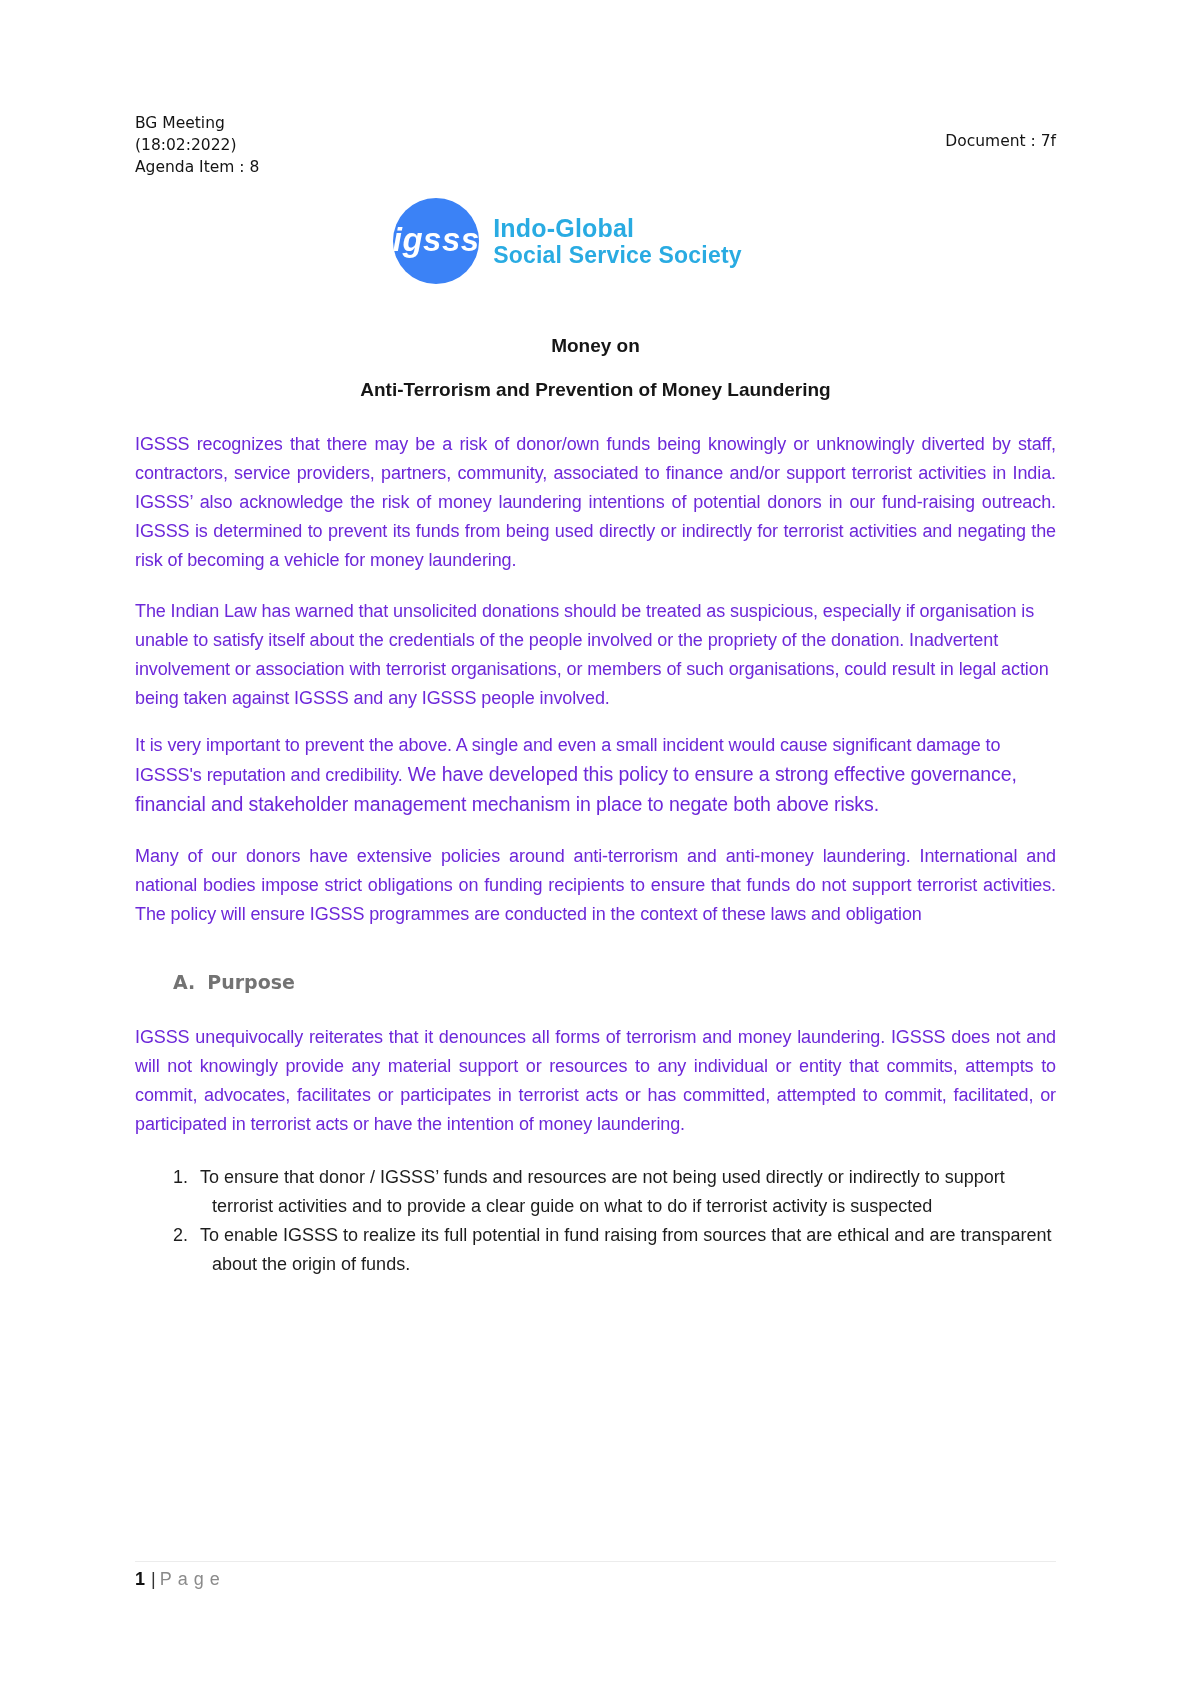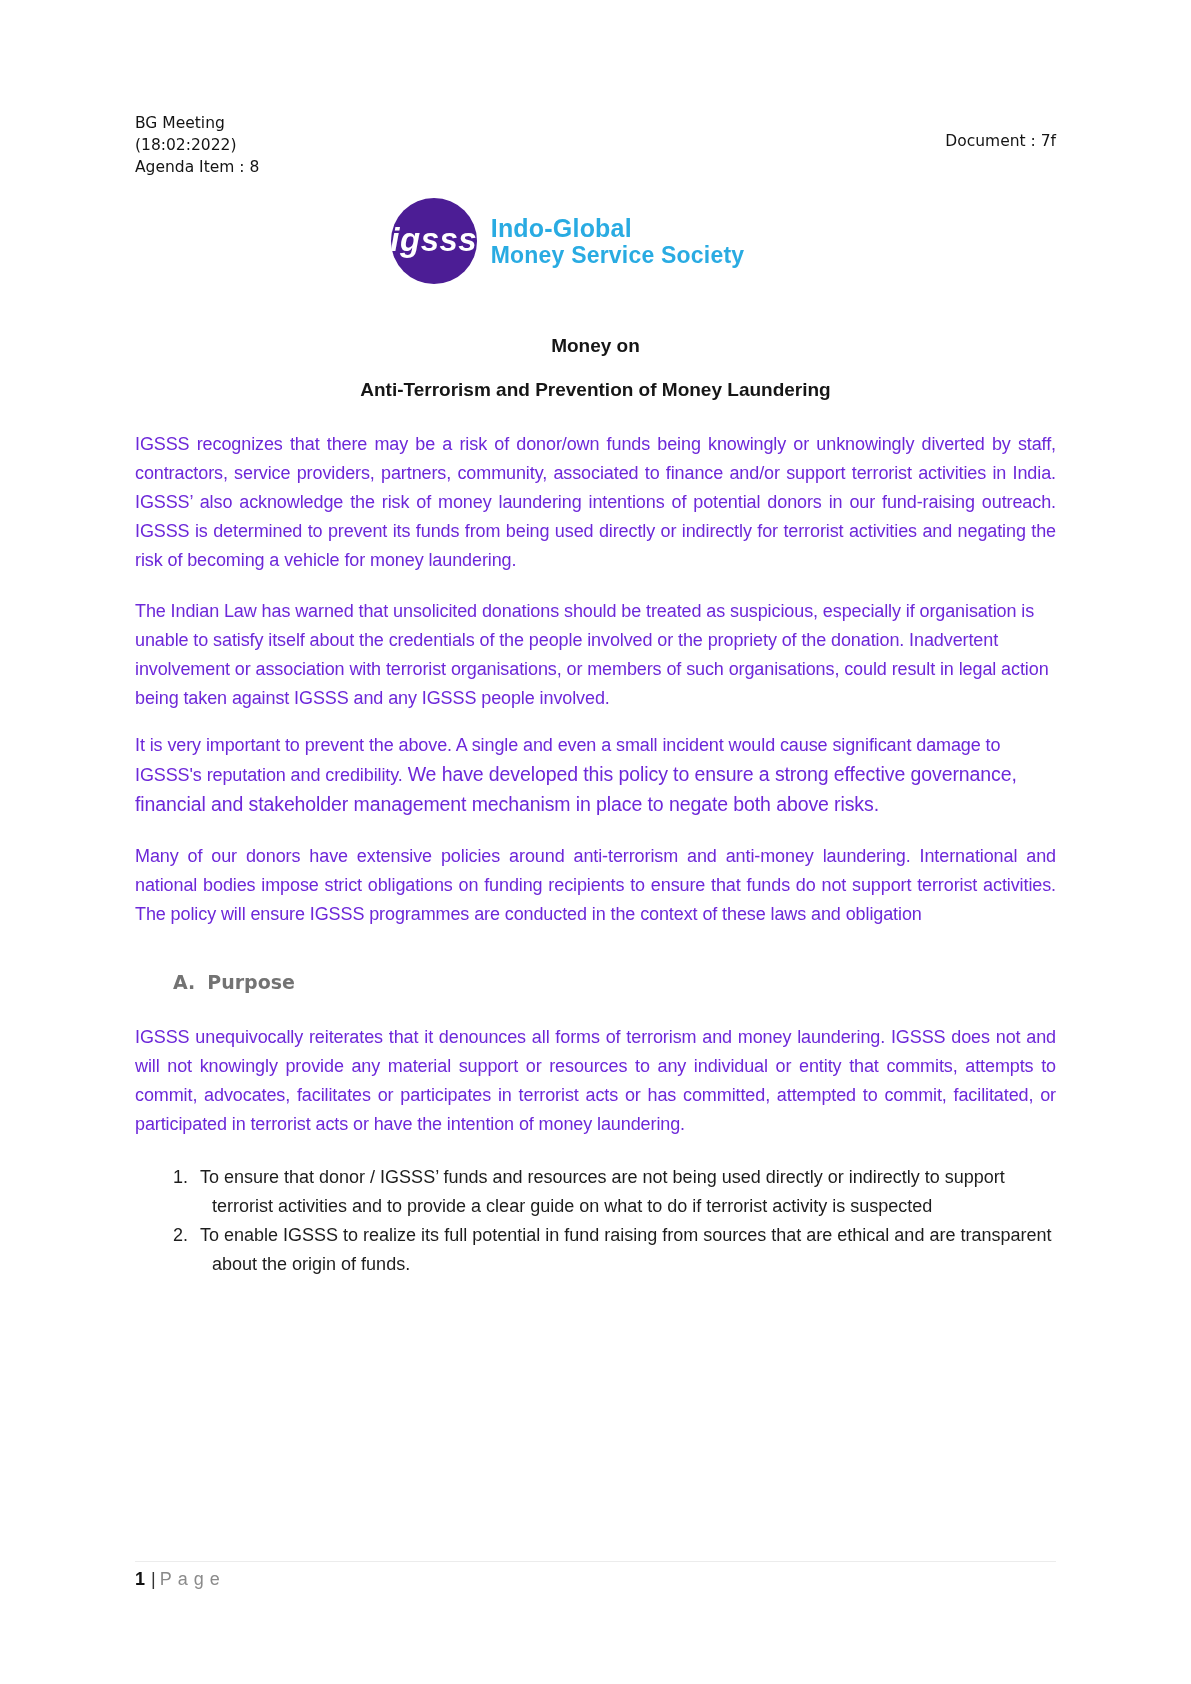--- a/index.html
+++ b/index.html
@@ -36,21 +36,21 @@
     height: 86px;
     display: flex;
     align-items: center;
     justify-content: center;
     transform: translateX(-28px);
   }
   .logo-circle {
     width: 86px;
     height: 86px;
     border-radius: 50%;
-    background: #4c1d95;
+    background: #3b82f6;
     display: flex;
     align-items: center;
     justify-content: center;
     flex: none;
   }
   .logo-monogram {
     color: #ffffff;
     font-weight: bold;
     font-style: italic;
     font-size: 33px;
@@ -143,21 +143,21 @@
     </div>
     <div class="header-right">Document : 7f</div>
   </div>
 
   <div class="logo-row">
     <div class="logo-circle">
       <span class="logo-monogram">igsss</span>
     </div>
     <div class="logo-name">
       <div class="l1">Indo-Global</div>
-      <div class="l2">Money Service Society</div>
+      <div class="l2">Social Service Society</div>
     </div>
   </div>
 
   <div class="title1">Money on</div>
   <div class="title2">Anti-Terrorism and Prevention of Money Laundering</div>
 
   <p class="para justify first">IGSSS recognizes that there may be a risk of donor/own funds being knowingly or unknowingly diverted by staff, contractors, service providers, partners, community, associated to finance and/or support terrorist activities in India. IGSSS’ also acknowledge the risk of money laundering intentions of potential donors in our fund-raising outreach.  IGSSS is determined to prevent its funds from being used directly or indirectly for terrorist activities and negating the risk of becoming a vehicle for money laundering.</p>
 
   <p class="para">The Indian Law has warned that unsolicited donations should be treated as suspicious, especially if organisation is unable to satisfy itself about the credentials of the people involved or the propriety of the donation. Inadvertent involvement or association with terrorist organisations, or members of such organisations, could result in legal action being taken against IGSSS and any IGSSS people involved.</p>
 

